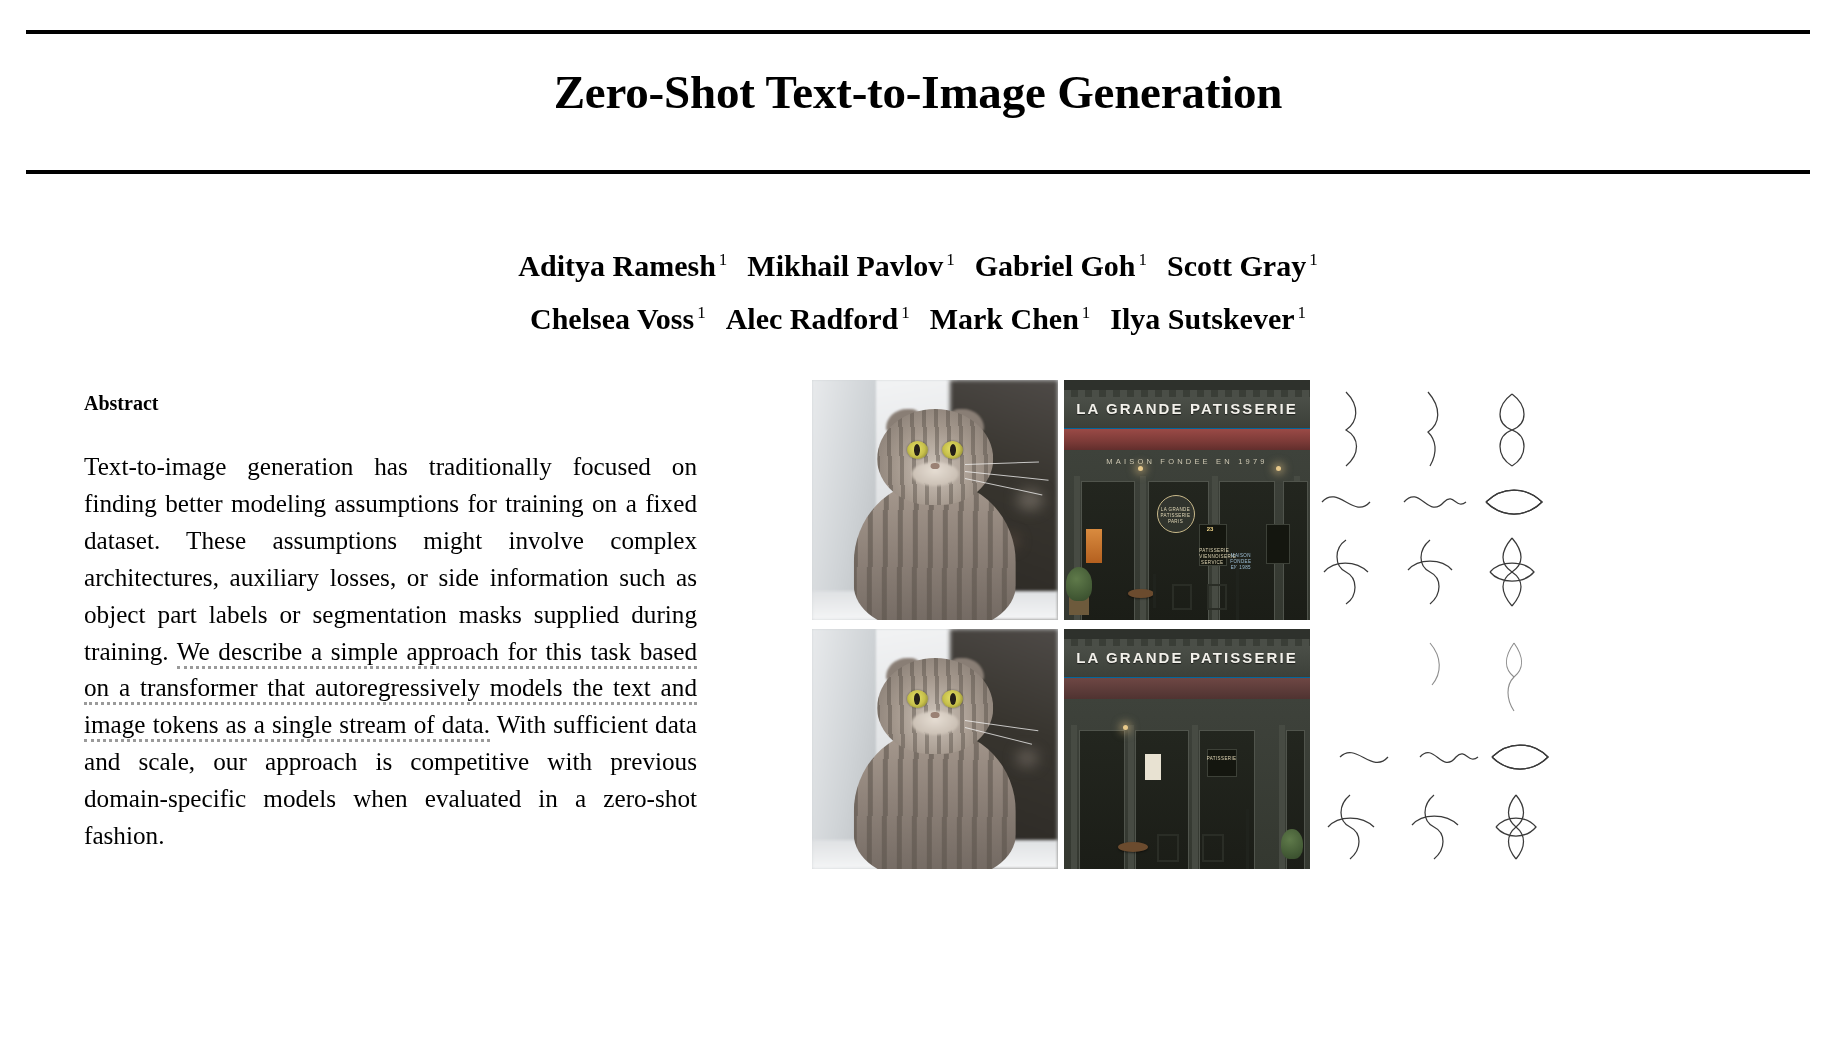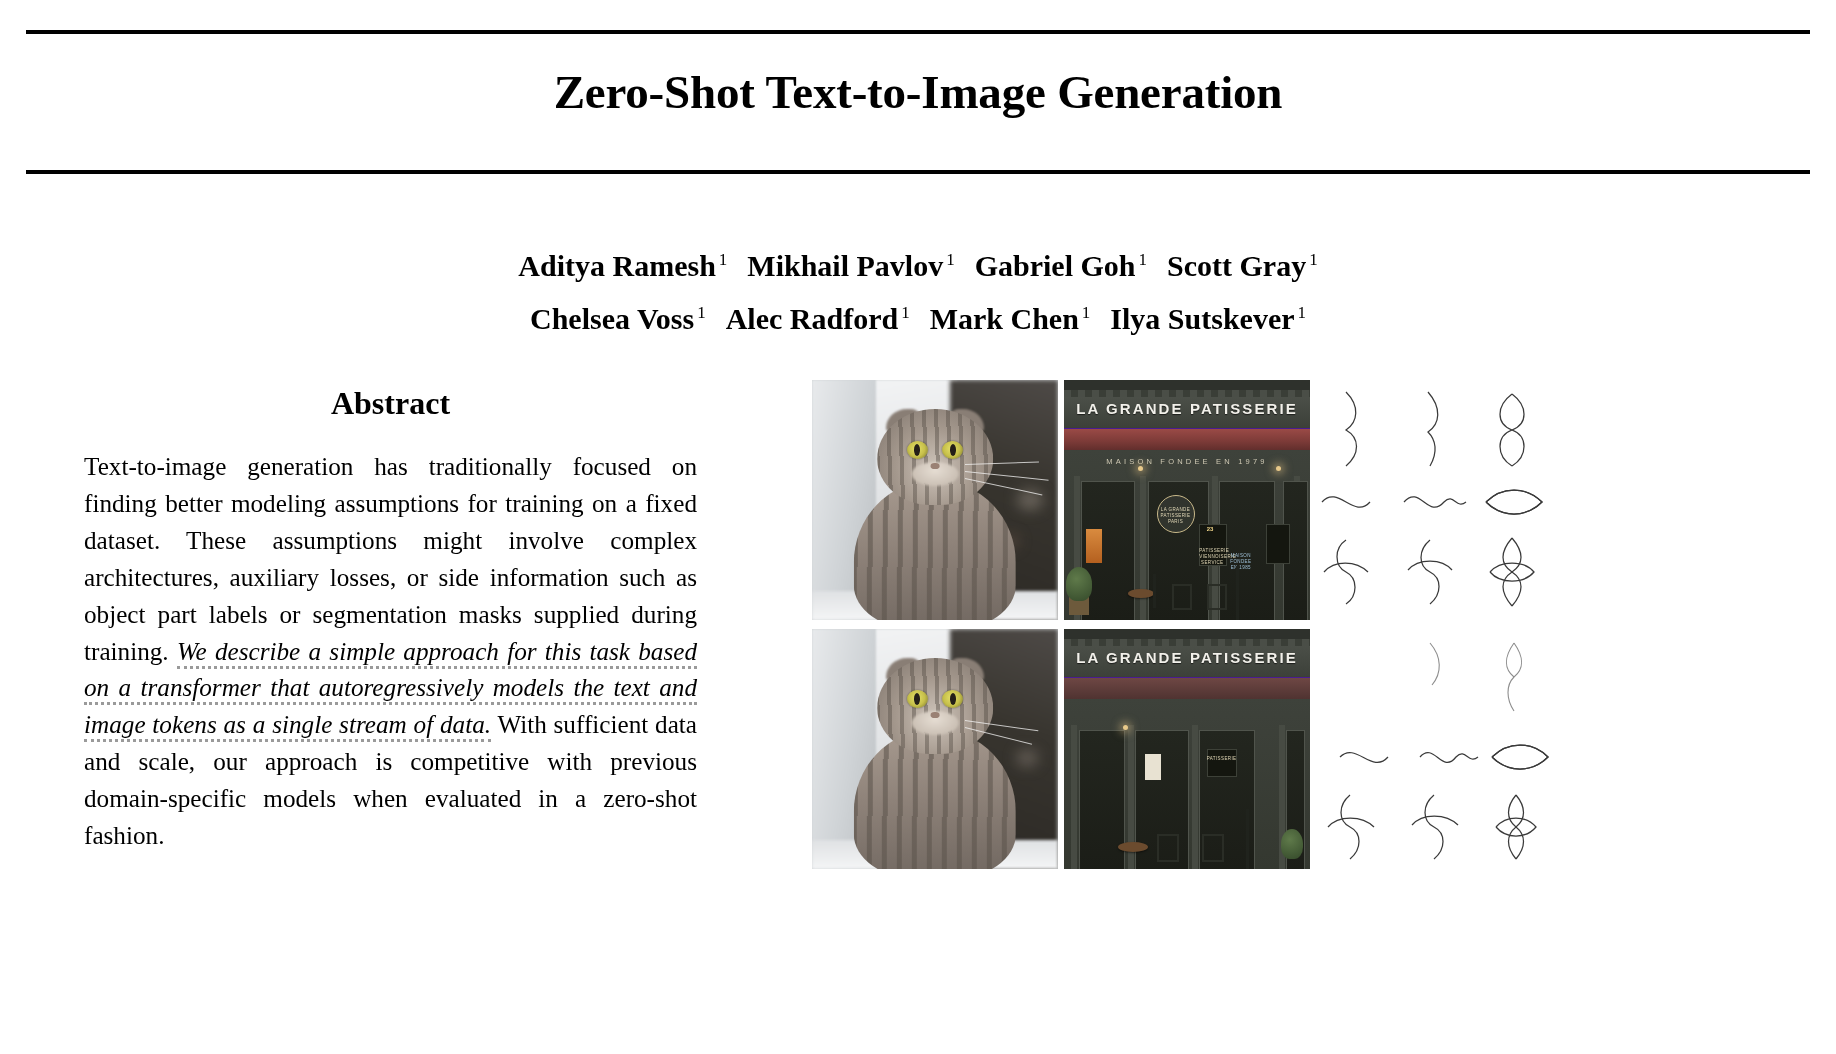--- a/index.html
+++ b/index.html
@@ -40,38 +40,37 @@
   .authors .ln{display:block;white-space:nowrap;}
   .au{margin:0 10px;}
   .au sup{font-size:17px;font-weight:normal;vertical-align:super;
           margin-left:3px;font-stretch:normal;}
 
   
   .abs-col{
     position:absolute;left:84px;top:383px;width:613px;
   }
   .abs-head{
-    text-align:center;
-    font-size:32px;line-height:40px;
+    text-align:left;
+    font-size:20px;line-height:40px;
     font-weight:bold;font-stretch:condensed;
     margin:0 0 26px 0;
   }
   .abs-body{
     font-size:25.2px;
     line-height:36.9px;
     text-align:justify;
     text-justify:inter-word;
     margin:0;
     hyphens:none;
   }
   .u-dot{
     border-bottom:3px dotted #9a9a9a;
     padding-bottom:1px;
     box-decoration-break:clone;
-    font-style:italic;
     -webkit-box-decoration-break:clone;
   }
 
   
   .fig{
     position:absolute;left:812px;top:380px;
     width:976px;height:490px;
     display:grid;
     grid-template-columns:246px 246px 246px;
     grid-template-rows:240px 240px;
@@ -136,21 +135,21 @@
     width:19%;height:10%;border-radius:50%;
     background:radial-gradient(ellipse at 50% 35%,#e6ddd3,#bfb4a8);
     filter:blur(.8px);}
   .cat .nose{position:absolute;left:50%;top:34.5%;
     transform:translateX(-50%);
     width:3.6%;height:2.6%;border-radius:45%;background:#9a8174;}
   .cat .whisker{position:absolute;height:1px;background:rgba(245,245,245,.75);
     transform-origin:left center;}
 
   
-  .shop{background:#4c1d95;}
+  .shop{background:#0369a1;}
   .shop .sky{position:absolute;left:0;top:0;width:100%;height:6%;
     background:#2e312c;}
   .shop .cornice{position:absolute;left:0;top:4%;width:100%;height:4%;
     background:repeating-linear-gradient(90deg,#4a4e47 0 7px,#3a3e37 7px 14px);}
   .shop .fascia{position:absolute;left:0;top:7%;width:100%;height:13%;
     background:linear-gradient(180deg,#4b4f48,#3c4039);}
   .shop .signtext{
     position:absolute;left:0;top:8.5%;width:100%;
     text-align:center;
     color:#f2f0ea;

